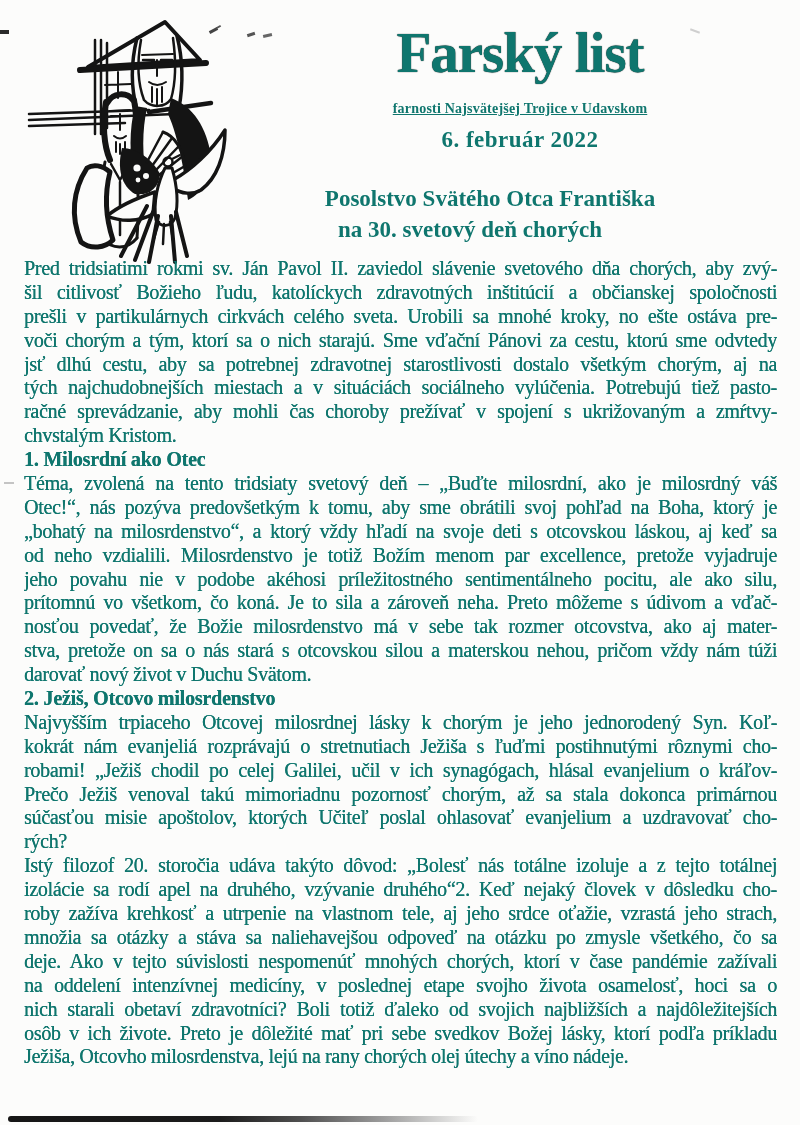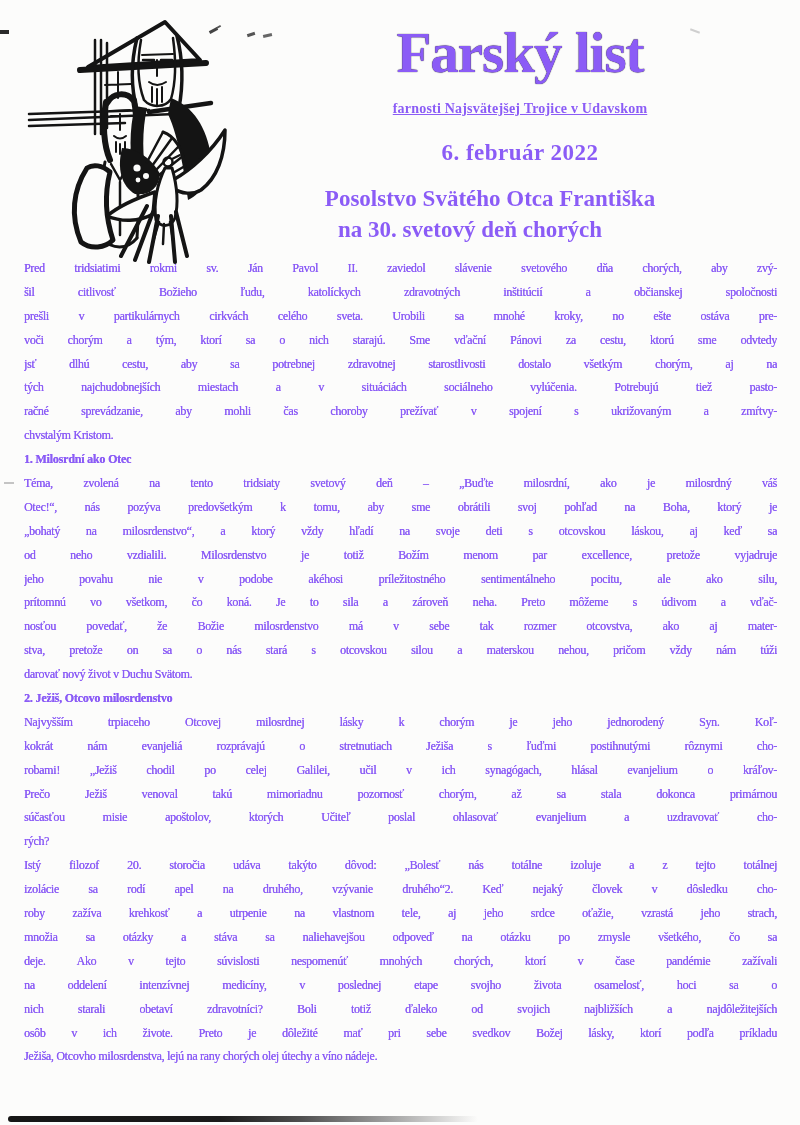--- a/index.html
+++ b/index.html
@@ -3,42 +3,42 @@
 <meta charset="utf-8">
 <style>
   html,body{margin:0;padding:0;background:#e8e8e8;}
   .page{
     position:relative;
     width:800px;height:1125px;
     margin:0 auto;
     background:#fcfcfb;
     overflow:hidden;
     font-family:"Liberation Serif","DejaVu Serif",serif;
-    color:#8b5cf6;
+    color:#0f766e;
   }
   
   .logo{position:absolute;left:25px;top:10px;width:215px;height:255px;}
   .masthead{position:absolute;left:265px;top:22px;width:510px;text-align:center;}
   .nl-title{
     font-size:57px;font-weight:700;letter-spacing:-1px;line-height:62px;
     text-shadow:0 0 1px #000;
   }
   .nl-subtitle{
     font-size:14px;font-weight:700;letter-spacing:.2px;margin-top:17px;text-decoration:underline;
   }
   .nl-date{
-    font-size:23px;font-weight:700;letter-spacing:.5px;margin-top:23px;
+    font-size:23px;font-weight:700;letter-spacing:.5px;margin-top:10px;
   }
   .msg-title{position:absolute;left:170px;top:183px;width:640px;text-align:center;
     font-size:23px;font-weight:700;line-height:31px;}
   .msg-line2{transform:translateX(-20px);}
   
   .article{
     position:absolute;left:24px;top:257px;width:753px;
-    font-size:12px;letter-spacing:-0.3px;
+    font-size:20px;letter-spacing:-0.3px;
     text-shadow:0.2px 0 currentColor;
   }
   .bline{height:23.9px;line-height:23.9px;overflow:hidden;white-space:normal;}
   .bline.line{text-align:justify;text-align-last:justify;text-justify:inter-word;}
   .bline.line.end{text-align-last:left;}
   .bline.h{font-weight:700;text-align:left;letter-spacing:-0.2px;}
   
   .smudge{
     position:absolute;left:8px;top:1116px;width:470px;height:6px;border-radius:3px;
     background:linear-gradient(90deg,#161616 0%,#1b1b1b 45%,#4e4e4e 62%,#9d9d9d 80%,rgba(160,160,160,0) 100%);

